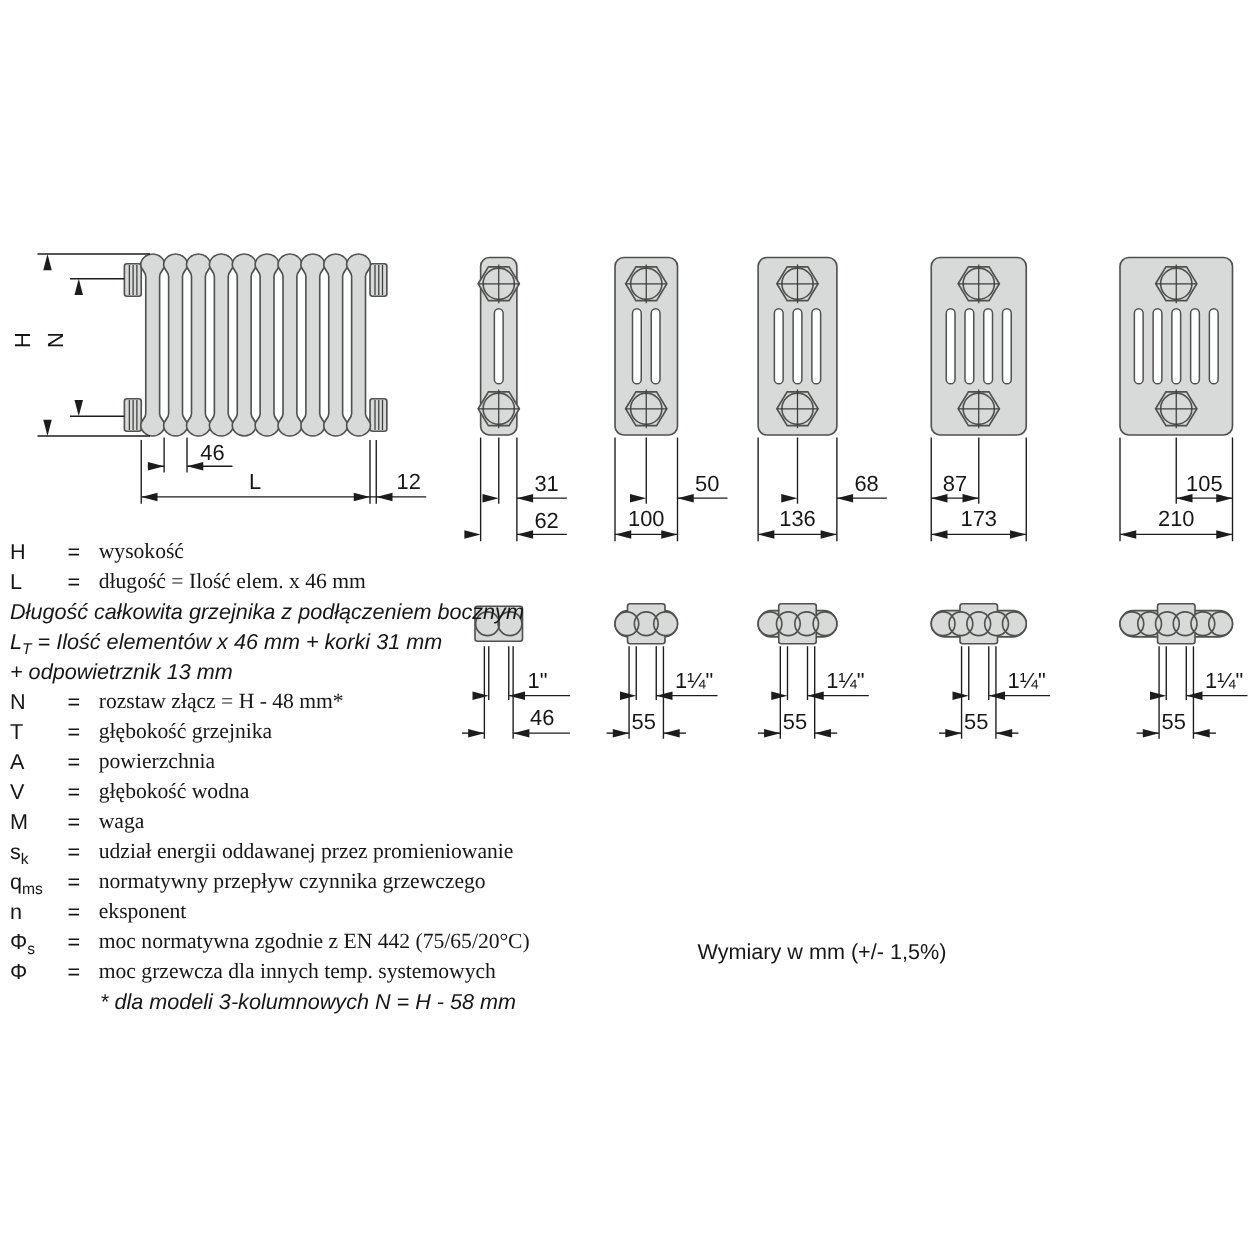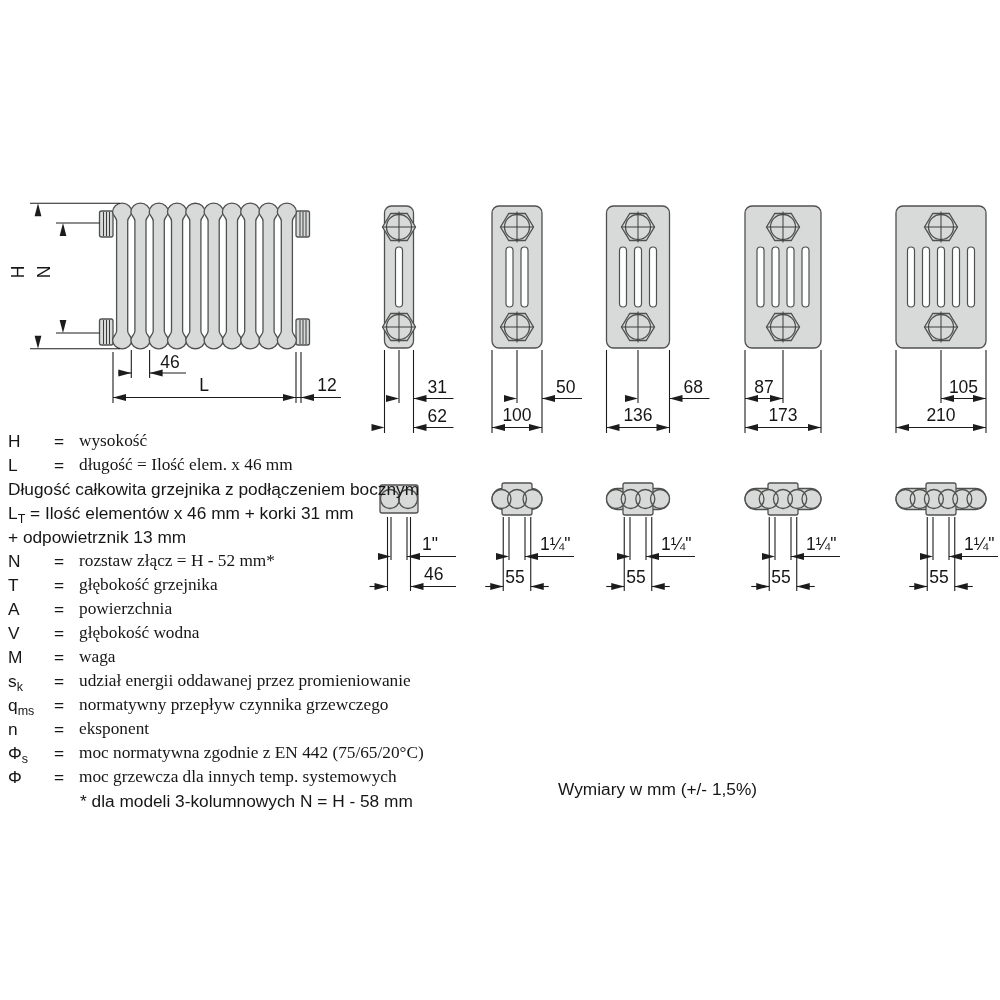--- a/index.html
+++ b/index.html
@@ -12,23 +12,23 @@
   .dim{stroke:#1c1c1c;stroke-width:1.1;fill:none;}
   .thin{stroke:#3c3e3d;stroke-width:1;fill:none;}
   .ah{fill:#1c1c1c;stroke:none;}
   text.dimtxt{font-family:"Liberation Sans",sans-serif;font-size:17.5px;fill:#161616;}
   
   #legend{position:absolute;left:0;top:0;width:560px;height:830px;}
   .lrow{position:absolute;left:8px;height:20px;font-size:17.3px;line-height:18px;white-space:nowrap;}
   .lsym{position:absolute;left:0;top:0;}
   .leq{position:absolute;left:46px;top:0;}
   .ldesc{position:absolute;left:71px;top:0;font-family:Liberation Serif, serif;}
-  .lfull{position:absolute;left:0;top:0;}
+  .lfull{position:absolute;left:0;top:0;font-style:italic;}
   .lsub{font-size:12.5px;vertical-align:-4px;}
-  #note{position:absolute;left:558px;top:779px;font-size:17.3px;white-space:nowrap;}
+  #note{position:absolute;left:558px;top:751px;font-size:17.3px;white-space:nowrap;}
 </style>
 </head>
 <body>
 
 <div class="page">
   <svg id="diagram-svg" width="1000" height="650" viewBox="0 0 1000 650">
       <g>
         <rect x="99.5" y="211" width="13.5" height="26" rx="2" class="part"></rect>
         <line x1="103.5" y1="212" x2="103.5" y2="236" class="thin"></line>
         <line x1="106.5" y1="212" x2="106.5" y2="236" class="thin"></line>
@@ -348,21 +348,21 @@
       </div>
       <div class="lrow" style="top: 504px;">
         <span class="lfull"><span>L</span><span class="lsub">T</span><span> = Ilość elementów x 46 mm + korki 31 mm</span></span>
       </div>
       <div class="lrow" style="top: 528px;">
         <span class="lfull">+ odpowietrznik 13 mm</span>
       </div>
       <div class="lrow" style="top: 552px;">
         <span class="lsym"><span>N</span><span class="lsub"></span></span>
         <span class="leq">=</span>
-        <span class="ldesc">rozstaw złącz = H - 52 mm*</span>
+        <span class="ldesc">rozstaw złącz = H - 48 mm*</span>
       </div>
       <div class="lrow" style="top: 576px;">
         <span class="lsym"><span>T</span><span class="lsub"></span></span>
         <span class="leq">=</span>
         <span class="ldesc">głębokość grzejnika</span>
       </div>
       <div class="lrow" style="top: 600px;">
         <span class="lsym"><span>A</span><span class="lsub"></span></span>
         <span class="leq">=</span>
         <span class="ldesc">powierzchnia</span>

